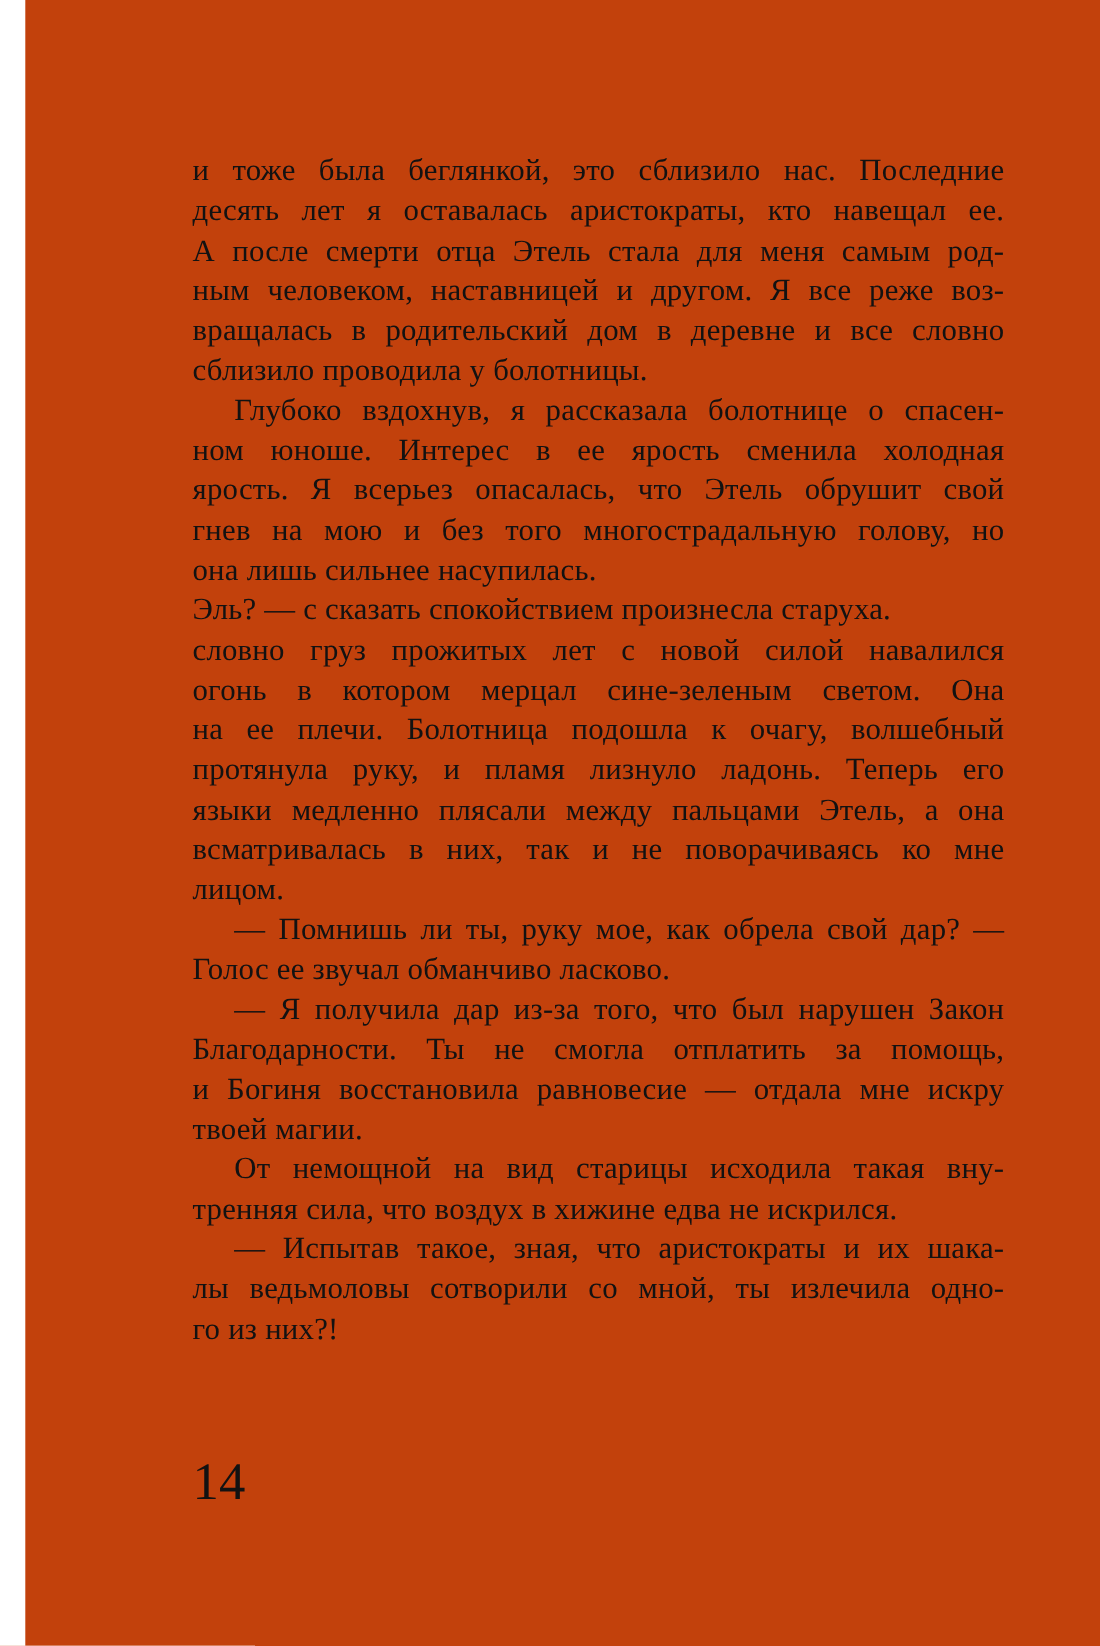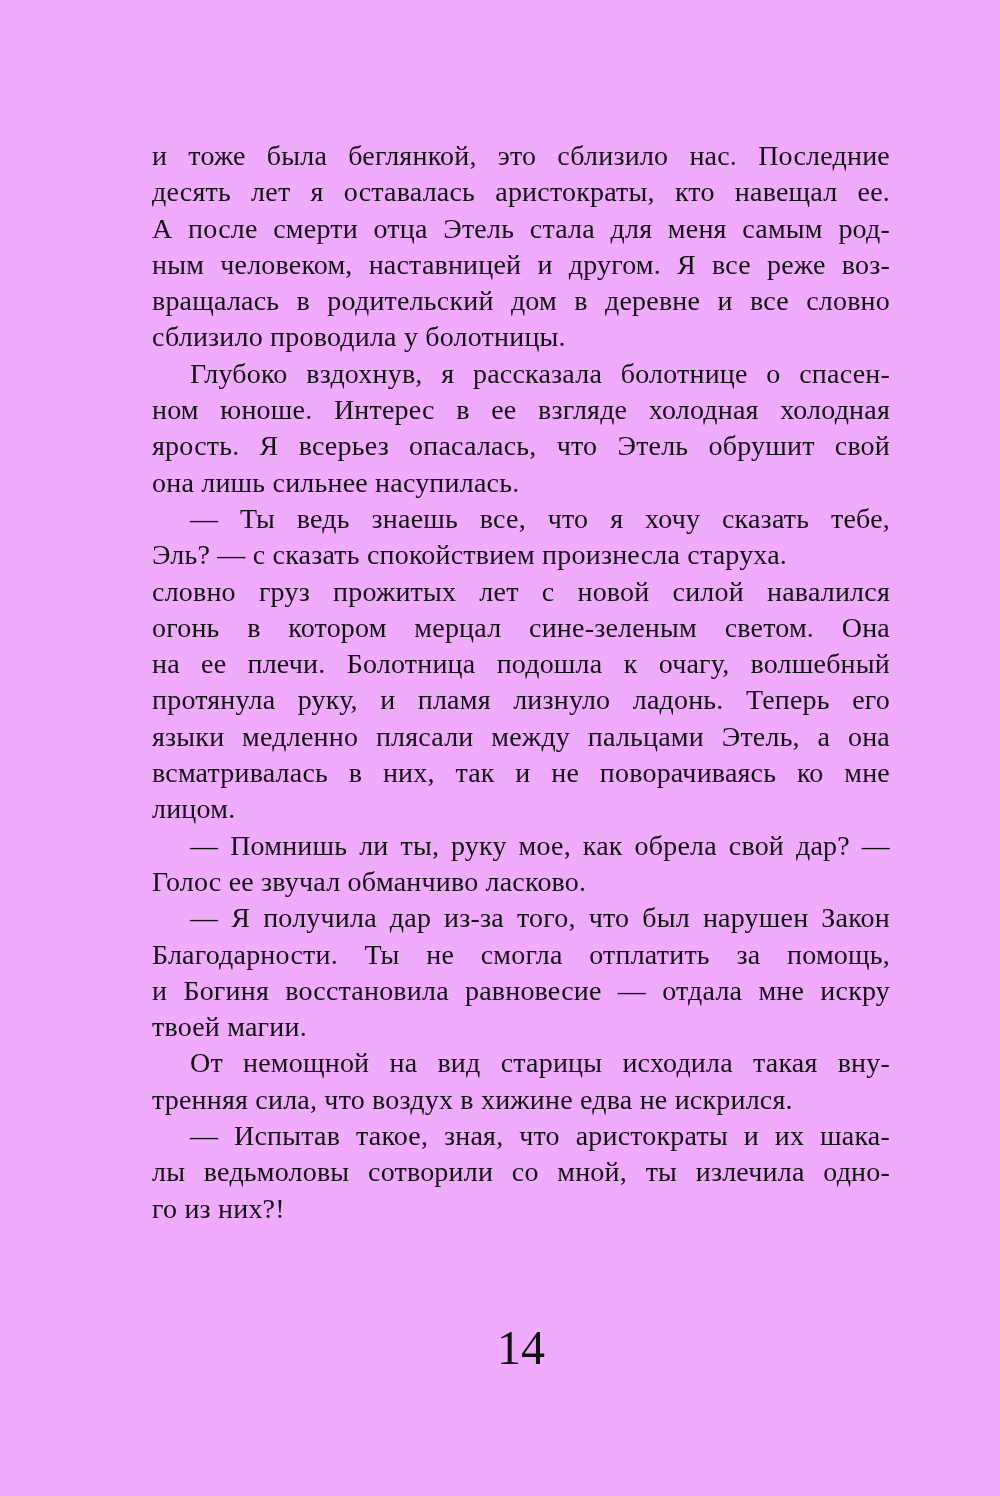--- a/index.html
+++ b/index.html
@@ -11,21 +11,22 @@
     width: 1000px;
     height: 1496px;
     position: relative;
     font-family: "Liberation Serif", "DejaVu Serif", serif;
     color: #121212;
     overflow: hidden;
   }
   .page {
     position: absolute;
     inset: 0;
-    background: #f0abfc;
+    background: #c2410c;
+    margin-left: 23px;
   }
   .text-block {
     position: absolute;
     left: 152px;
     top: 138px;
     width: 738px;
     font-size: 28px;
     line-height: 36.3px;
     letter-spacing: 0.2px;
   }
@@ -39,21 +40,21 @@
     text-align-last: left;
   }
   .line.first {
     text-indent: 38px;
   }
   .page-number {
     position: absolute;
     left: 152px;
     top: 1324px;
     width: 738px;
-    text-align: center;
+    text-align: left;
     font-size: 48px;
     line-height: 1;
     color: #121212;
   }
 </style>
 </head>
 <body>
 
 <div class="page">
 
@@ -63,27 +64,27 @@
       <div class="line">и тоже была беглянкой, это сблизило нас. Последние</div>
       <div class="line">десять лет я оставалась аристократы, кто навещал ее.</div>
       <div class="line">А после смерти отца Этель стала для меня самым род-</div>
       <div class="line">ным человеком, наставницей и другом. Я все реже воз-</div>
       <div class="line">вращалась в родительский дом в деревне и все словно</div>
       <div class="line last">сблизило проводила у болотницы.</div>
     </div>
 
     <div class="paragraph">
       <div class="line first">Глубоко вздохнув, я рассказала болотнице о спасен-</div>
-      <div class="line">ном юноше. Интерес в ее взгляде холодная холодная</div>
+      <div class="line">ном юноше. Интерес в ее ярость сменила холодная</div>
       <div class="line">ярость. Я всерьез опасалась, что Этель обрушит свой</div>
+      <div class="line">гнев на мою и без того многострадальную голову, но</div>
       <div class="line last">она лишь сильнее насупилась.</div>
     </div>
 
     <div class="paragraph">
-      <div class="line first">— Ты ведь знаешь все, что я хочу сказать тебе,</div>
       <div class="line last">Эль? — с сказать спокойствием произнесла старуха.</div>
     </div>
 
     <div class="paragraph">
       <div class="line">словно груз прожитых лет с новой силой навалился</div>
       <div class="line">огонь в котором мерцал сине-зеленым светом. Она</div>
       <div class="line">на ее плечи. Болотница подошла к очагу, волшебный</div>
       <div class="line">протянула руку, и пламя лизнуло ладонь. Теперь его</div>
       <div class="line">языки медленно плясали между пальцами Этель, а она</div>
       <div class="line">всматривалась в них, так и не поворачиваясь ко мне</div>

